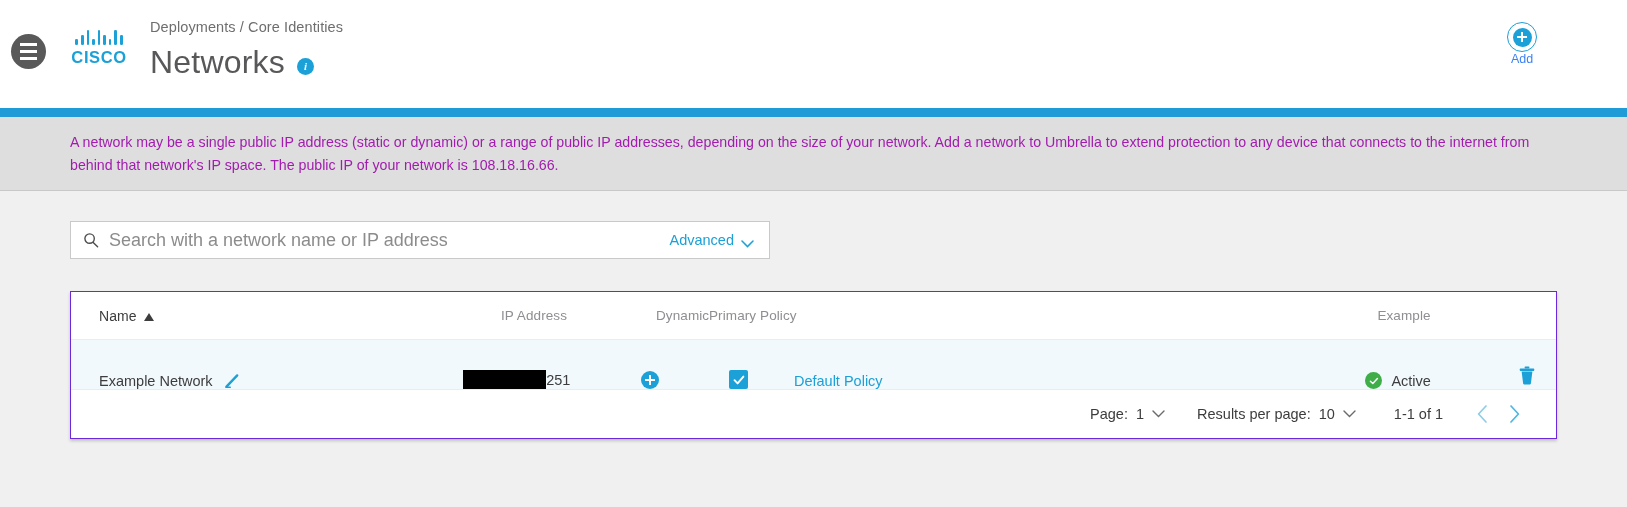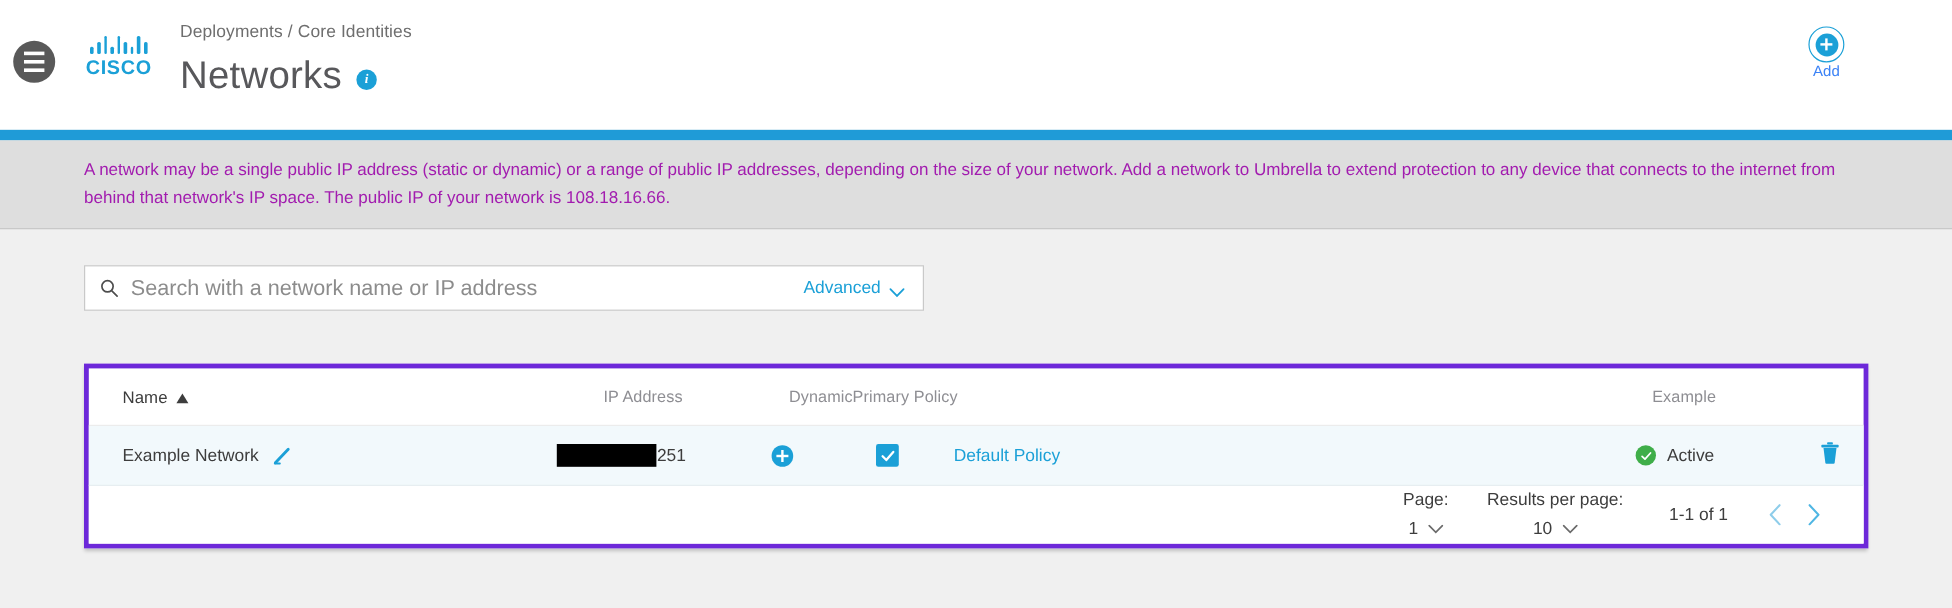--- a/index.html
+++ b/index.html
@@ -203,24 +203,24 @@
     cursor: pointer;
     padding-right: 3px;
   }
   .chevron {
     display: inline-block;
     width: 13px; height: 8px;
   }
 
   
   .table-card {
-    margin-top: 44px;
+    margin-top: 32px;
     width: 1487px;
     background: #ffffff;
-    border: 4px solid #6d28d9;
+    border: 1px solid #6d28d9;
     box-shadow: 0 2px 3px rgba(0,0,0,0.20);
   }
   .t-head {
     display: flex;
     align-items: center;
     height: 48px;
     padding: 0 0 0 28px;
     border-bottom: 1px solid #ececec;
   }
   .th {
@@ -245,21 +245,21 @@
 
   .col-name    { width: 402px; }
   .col-ip      { width: 155px; }
   .col-dyn     { width: 53px;  }
   .col-policy  { width: 615px; }
   .col-status  { width: 160px; text-align: center; }
   .col-del     { width: 70px;  text-align: center; }
 
   .t-row {
     display: flex;
-    align-items: center;
+    align-items: flex-end;
     height: 50px;
     padding: 0 0 0 28px;
     background: #f2f9fc;
     border-bottom: 1px solid #e7eef1;
     gap: 35px;
   }
   .cell {
     font-size: 14.5px;
     color: #3d3d3d;
   }
@@ -335,21 +335,20 @@
     height: 48px;
     padding-right: 36px;
     gap: 0;
     background: #ffffff;
   }
   .pg-group {
     display: flex; align-items: center;
     font-size: 14.5px;
     color: #3d3d3d;
     gap: 8px;
-    flex-direction: column;
   }
   .pg-label { color: #3d3d3d; }
   .pg-select {
     display: flex; align-items: center; gap: 8px;
     cursor: pointer;
   }
   .pg-caret {
     width: 13px; height: 8px;
   }
   .pg-range {

